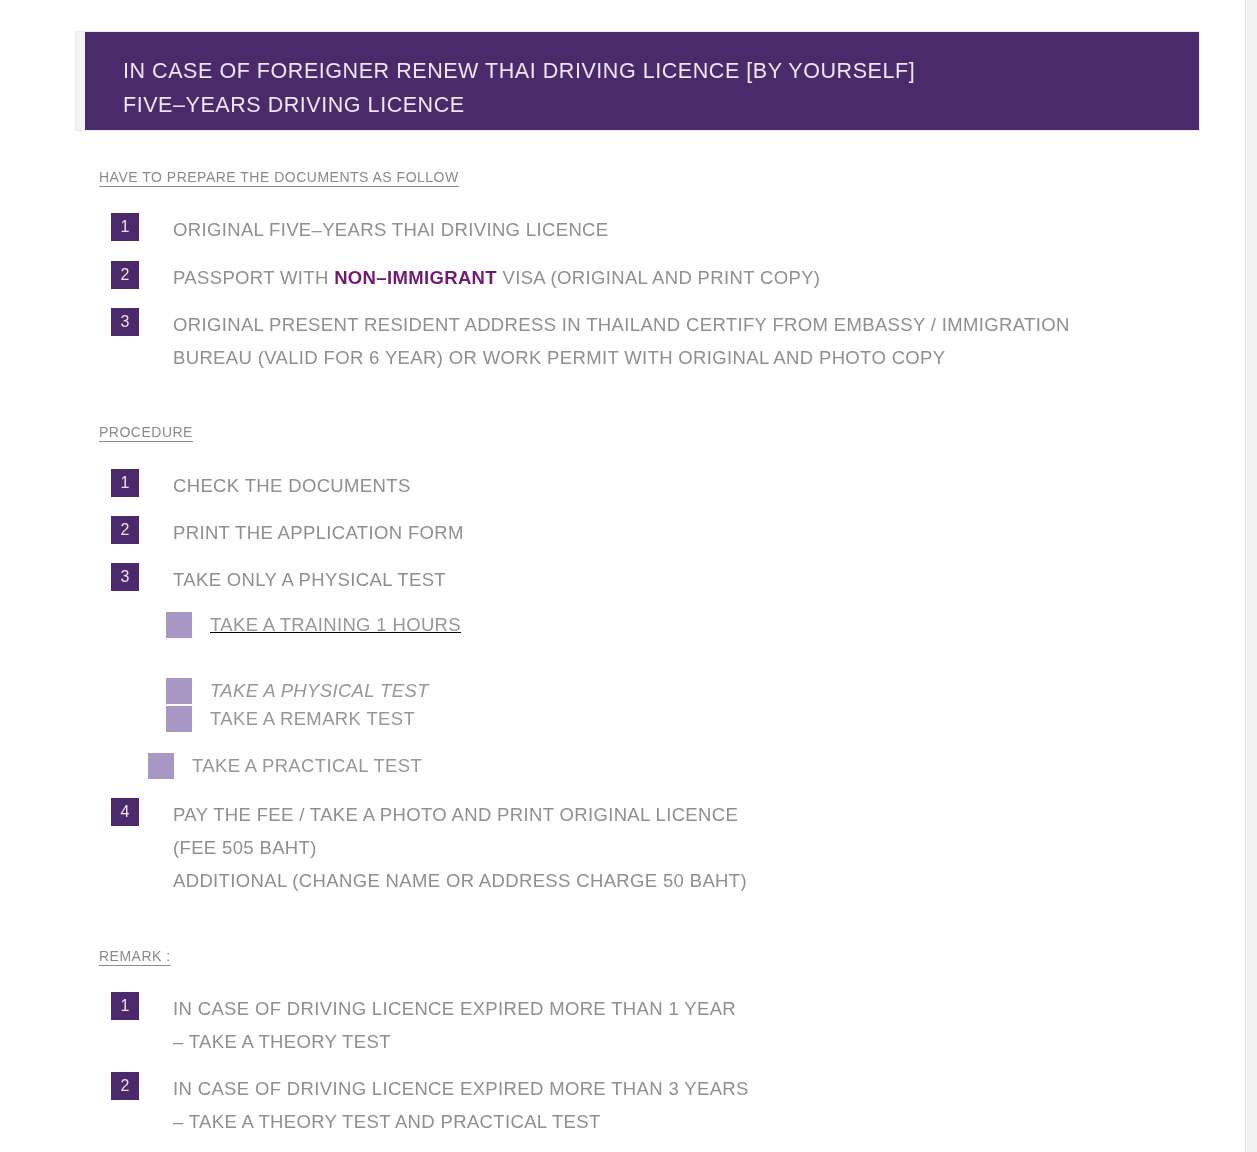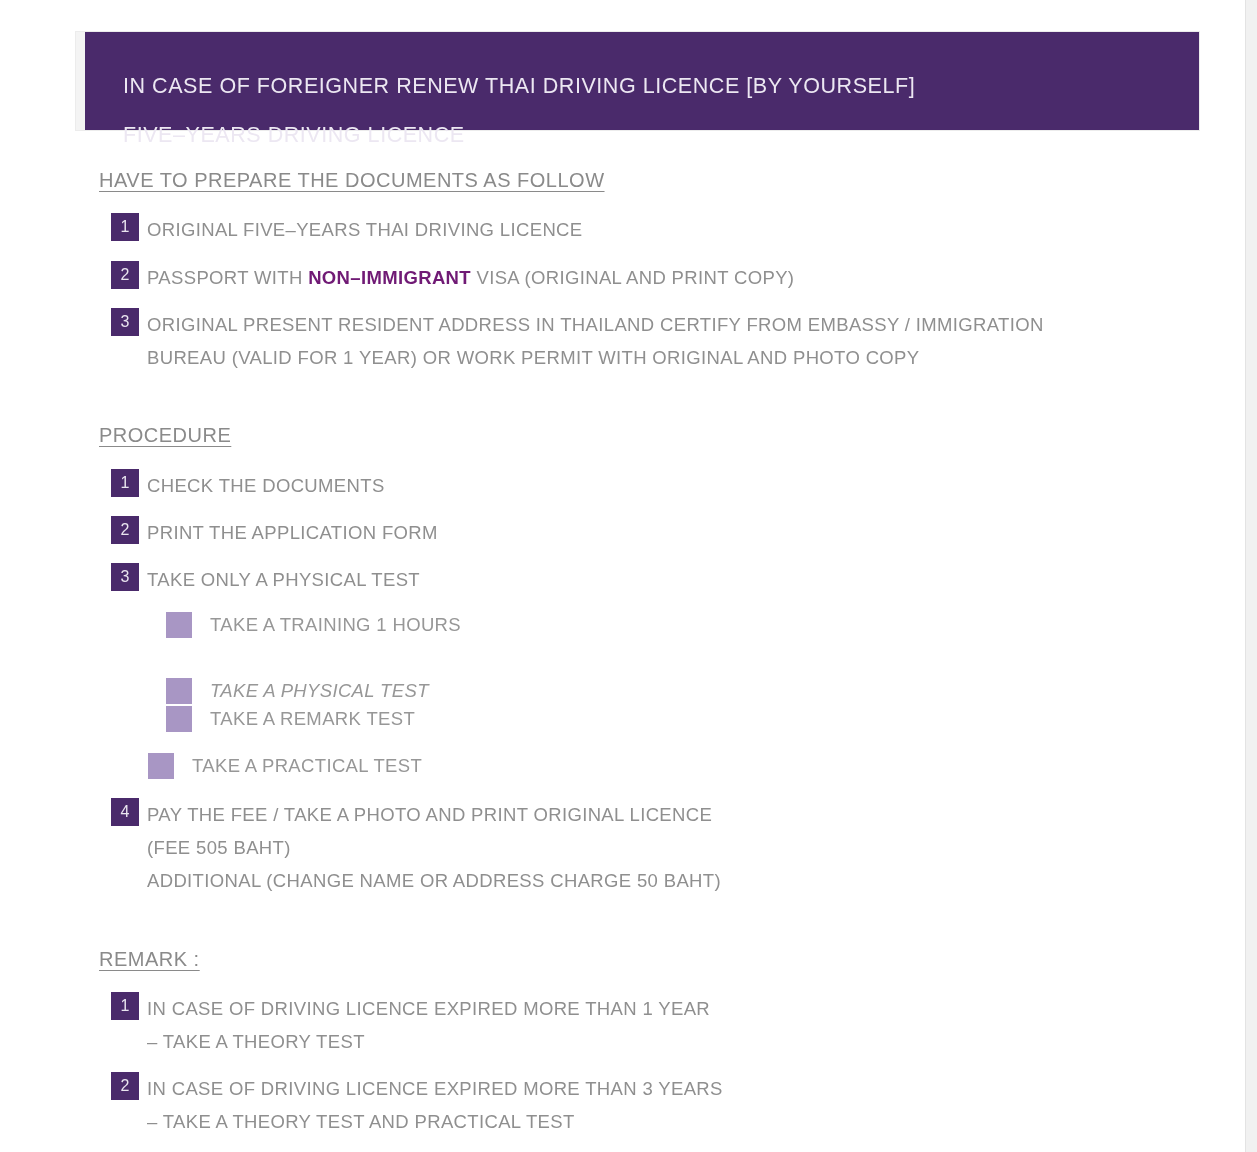--- a/index.html
+++ b/index.html
@@ -57,36 +57,35 @@
     background: #4a2a6b;
     padding: 22px 0 0 38px;
   }
   .banner-line {
     color: #ece7f2;
     font-size: 21.5px;
     line-height: 34px;
     letter-spacing: 0.55px;
     font-weight: 400;
     white-space: nowrap;
-    margin-top: 15px;
   }
 
   
   .body-area {
     position: absolute;
     left: 0;
     top: 131px;
     width: 1245px;
   }
 
   .section { position: relative; }
 
   .section-heading {
     color: #8a8a8a;
-    font-size: 20px;
+    font-size: 14px;
     letter-spacing: 0.5px;
     text-decoration: underline;
     text-underline-offset: 4px;
     text-decoration-thickness: 1px;
     white-space: nowrap;
   }
 
   
   .num-row {
     position: relative;
@@ -102,21 +101,21 @@
     font-size: 16px;
     line-height: 28px;
     text-align: center;
     letter-spacing: 0.3px;
   }
   .num-text {
     color: #8f8f8f;
     font-size: 18.5px;
     line-height: 33px;
     letter-spacing: 0.35px;
-    margin-left: 8px;
+    margin-left: 34px;
     padding-top: 0px;
   }
   .num-text b {
     color: #701a75;
     font-weight: 700;
   }
   .sub-line {
     display: block;
   }
 
@@ -172,21 +171,21 @@
           <div class="num-badge">2</div>
           <div class="num-text">
             <span>PASSPORT WITH </span><b>NON–IMMIGRANT</b><span> VISA (ORIGINAL AND PRINT COPY)</span>
           </div>
         </div>
 
         <div class="num-row" style="position:absolute; left:111px; top:177px; width:1090px;">
           <div class="num-badge">3</div>
           <div class="num-text">
             <span class="sub-line">ORIGINAL PRESENT RESIDENT ADDRESS IN THAILAND CERTIFY FROM EMBASSY / IMMIGRATION</span>
-            <span class="sub-line">BUREAU (VALID FOR 1 YEAR) OR WORK PERMIT WITH ORIGINAL AND PHOTO COPY</span>
+            <span class="sub-line">BUREAU (VALID FOR 6 YEAR) OR WORK PERMIT WITH ORIGINAL AND PHOTO COPY</span>
           </div>
         </div>
       </div>
 
       <div class="section" style="position:absolute; left:0; top:0; width:1245px;">
 
         <div class="section-heading" style="position:absolute; left:99px; top:293px;">PROCEDURE</div>
 
         <div class="num-row" style="position:absolute; left:111px; top:338px; width:900px;">
           <div class="num-badge">1</div>
@@ -202,21 +201,21 @@
           </div>
         </div>
 
         <div class="num-row" style="position:absolute; left:111px; top:432px; width:900px;">
           <div class="num-badge">3</div>
           <div class="num-text">
             <span class="sub-line">TAKE ONLY A PHYSICAL TEST</span>
           </div>
         </div>
 
-        <div class="sq-row" style="position:absolute; left:166px; top:481px; width:700px;">
+        <div class="sq-row" style="position:absolute; left:166px; top:481px; width:700px;text-decoration:underline;">
           <div class="sq-bullet"></div>
           <div class="sq-text">TAKE A TRAINING 1 HOURS</div>
         </div>
 
         <div class="sq-row" style="position:absolute; left:166px; top:547px; width:700px;font-style:italic;">
           <div class="sq-bullet"></div>
           <div class="sq-text">TAKE A PHYSICAL TEST</div>
         </div>
 
         <div class="sq-row" style="position:absolute; left:166px; top:575px; width:700px;">

